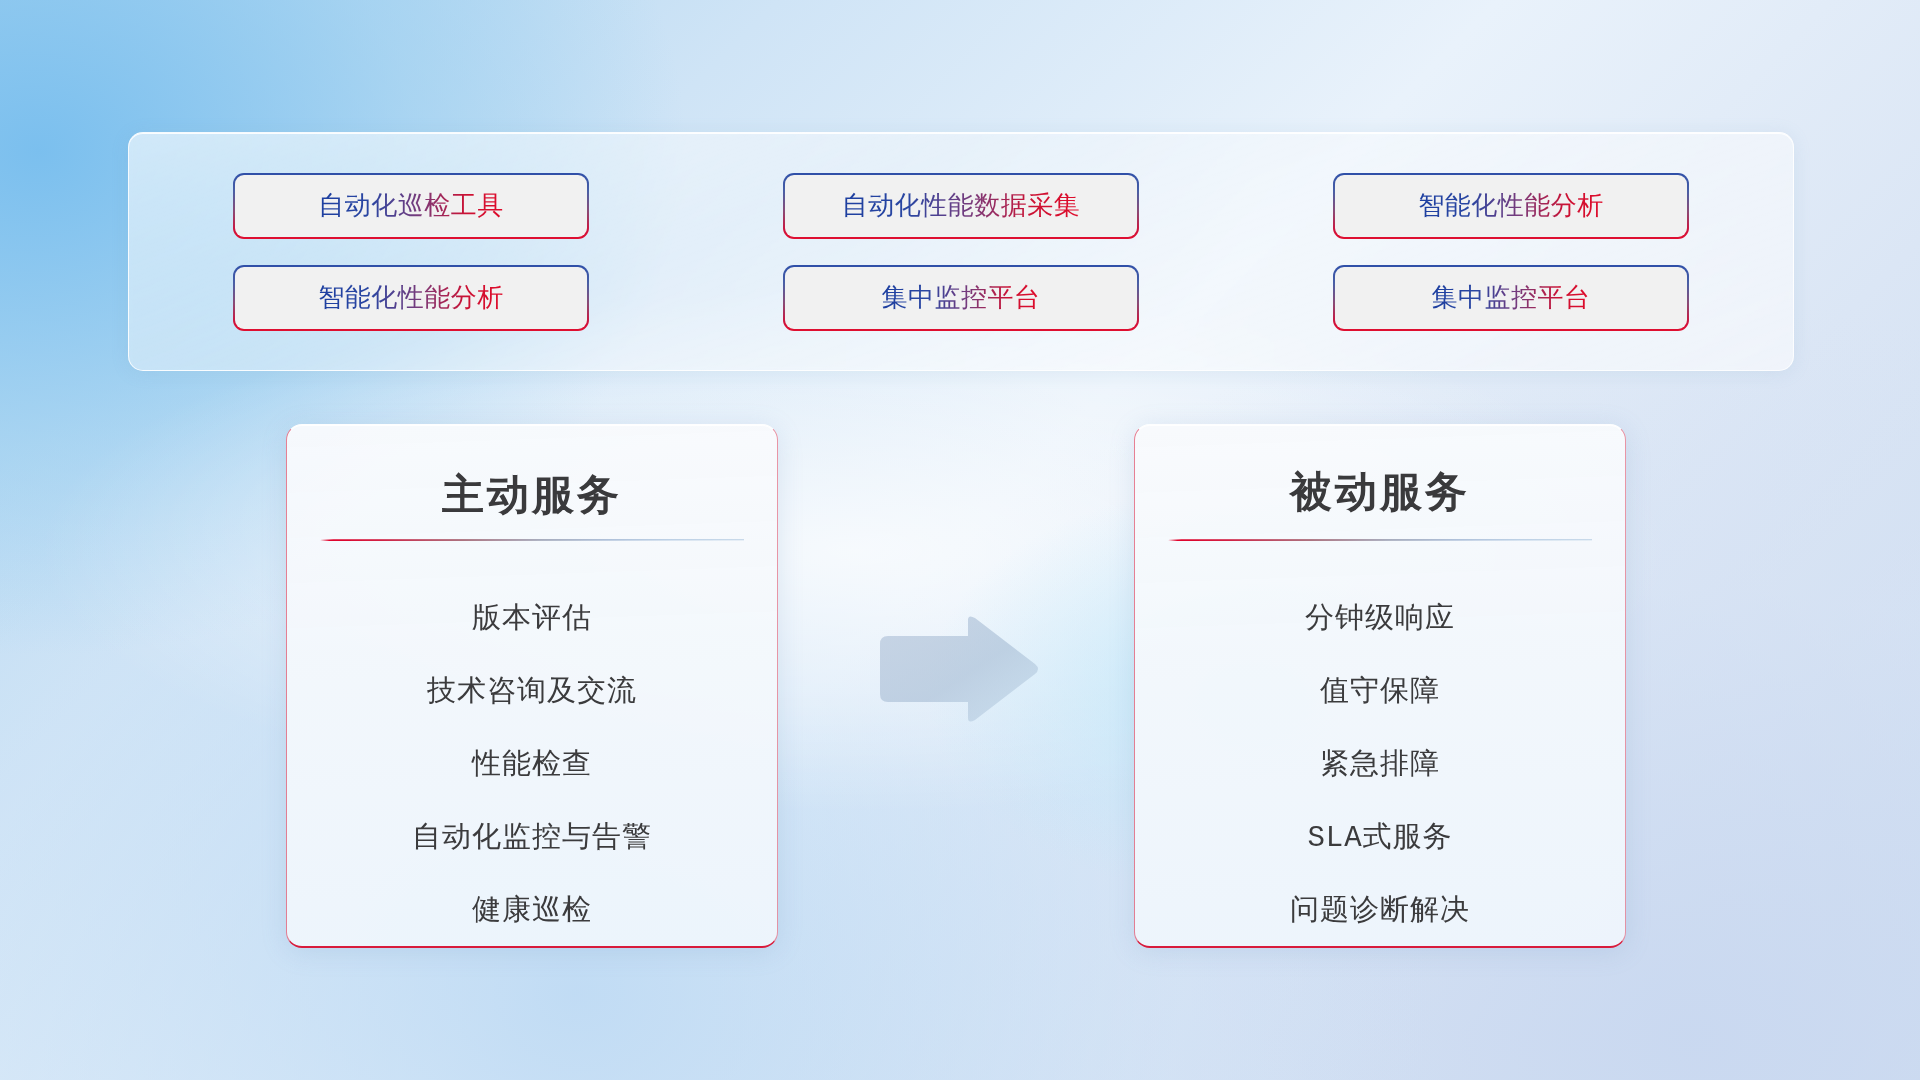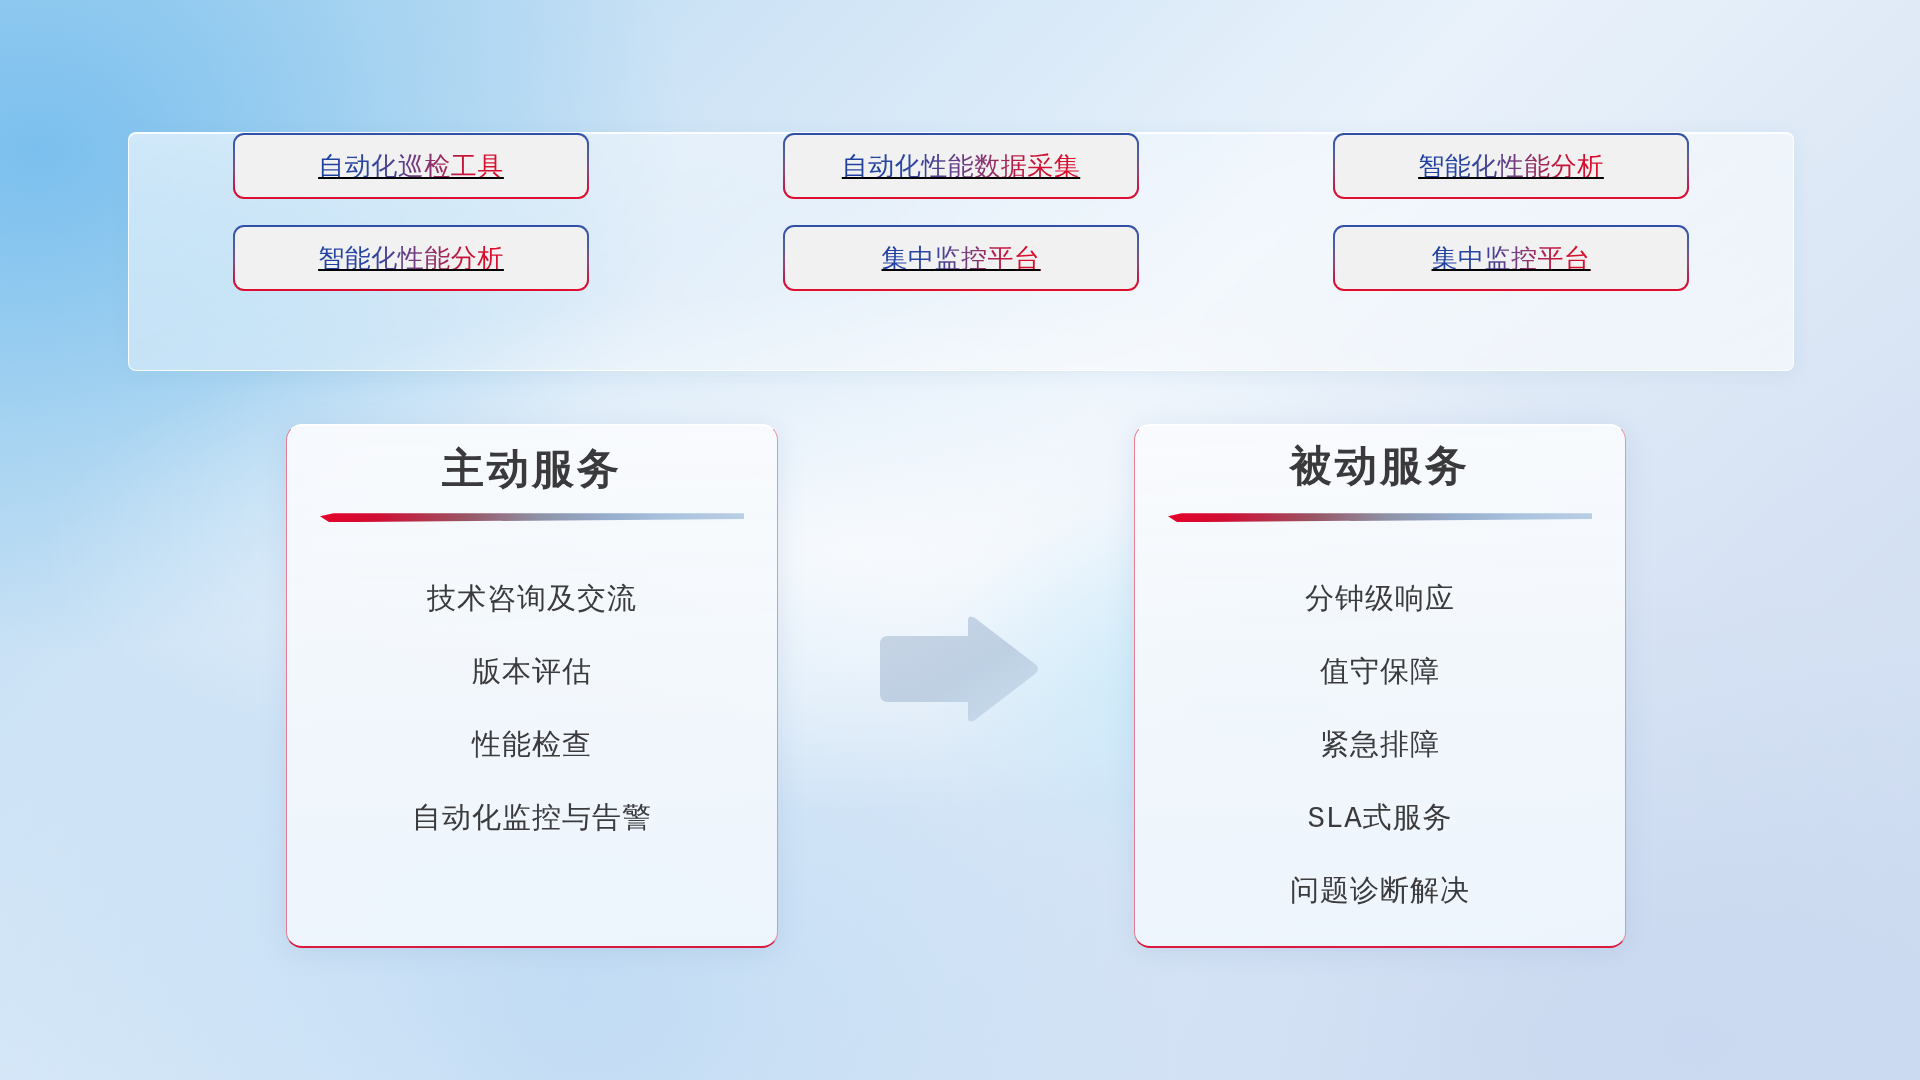--- a/index.html
+++ b/index.html
@@ -45,31 +45,31 @@
     pointer-events: none;
   }
 
   
   .top-panel {
     position: absolute;
     left: 128px;
     top: 132px;
     width: 1664px;
     height: 237px;
-    border-radius: 8px;
+    border-radius: 15px;
     background: linear-gradient(160deg, rgba(255,255,255,0.62) 0%, rgba(255,255,255,0.34) 38%, rgba(255,255,255,0.58) 100%);
     border: 1px solid rgba(255,255,255,0.85);
     box-shadow: 0 2px 18px rgba(120,160,200,0.14), inset 0 1px 0 rgba(255,255,255,0.9);
     backdrop-filter: blur(2px);
     display: flex;
     flex-direction: column;
+    justify-content: center;
     align-items: center;
     gap: 26px;
     z-index: 3;
-    text-decoration: underline;
   }
 
   .pill-row {
     display: flex;
     width: 100%;
     justify-content: center;
     gap: 194px;
   }
 
   .pill {
@@ -131,21 +131,21 @@
     z-index: 3;
     display: flex;
     flex-direction: column;
     align-items: center;
     overflow: hidden;
   }
   .card.left  { left: 286px; }
   .card.right { left: 1134px; font-family: Liberation Mono, monospace; }
 
   .card-title {
-    margin-top: 20px;
+    margin-top: 46px;
     font-size: 42px;
     font-weight: bold;
     color: #3a3a3c;
     letter-spacing: 3px;
     line-height: 1.15;
   }
 
   .card-divider {
     margin-top: 20px;
     width: 424px;
@@ -212,24 +212,25 @@
   </div>
 
   <div class="card left">
     <div class="card-title">主动服务</div>
 
     <div class="card-divider">
       <div class="bar"></div>
     </div>
 
     <div class="card-list">
+      <div class="card-list-item">版本评估</div>
       <div class="card-list-item">技术咨询及交流</div>
-      <div class="card-list-item">版本评估</div>
       <div class="card-list-item">性能检查</div>
       <div class="card-list-item">自动化监控与告警</div>
+      <div class="card-list-item">健康巡检</div>
     </div>
   </div>
 
   <div class="flow-arrow">
     <svg viewBox="0 0 168 110" xmlns="http://www.w3.org/2000/svg" aria-hidden="true">
       <defs>
         <linearGradient id="arrowGrad" x1="0" y1="0" x2="1" y2="1">
           <stop offset="0%" stop-color="#b7c7dc" stop-opacity="0.72"></stop>
           <stop offset="55%" stop-color="#aabfd6" stop-opacity="0.66"></stop>
           <stop offset="100%" stop-color="#bdd3e6" stop-opacity="0.58"></stop>

